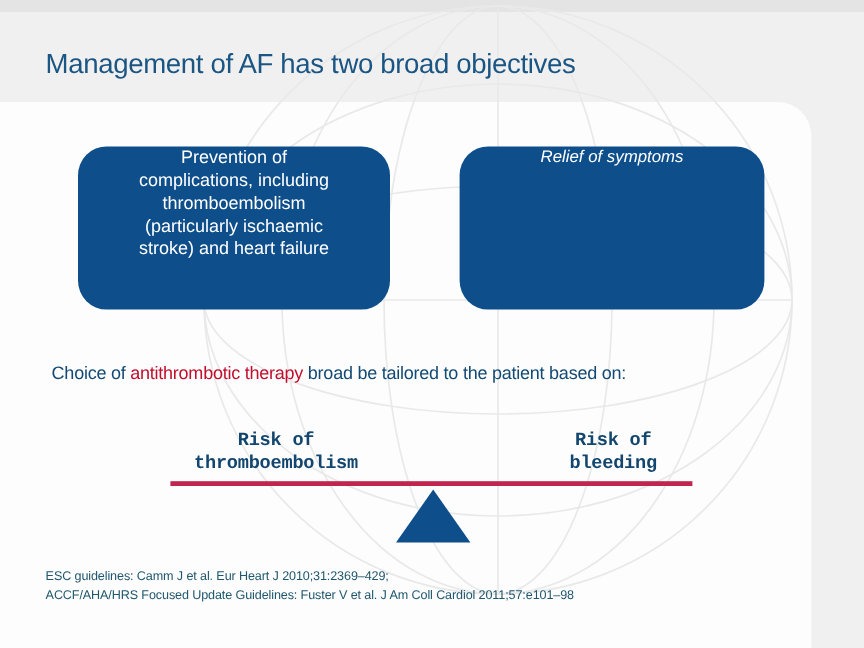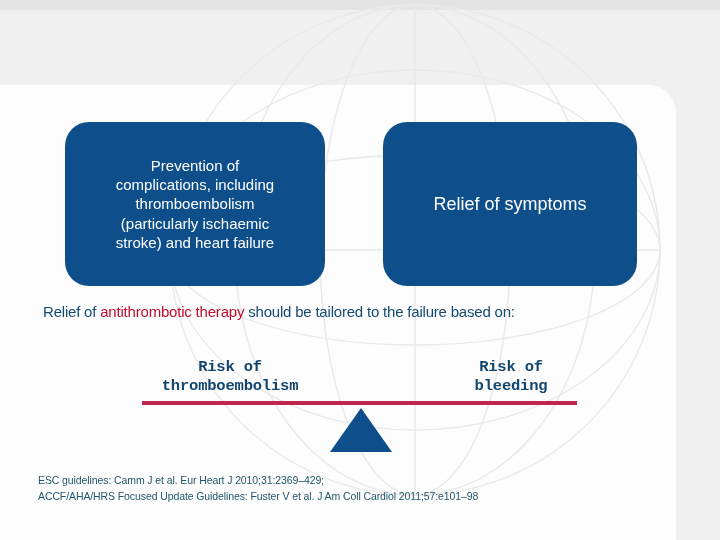--- a/index.html
+++ b/index.html
@@ -23,35 +23,35 @@
   .globe{
     position:absolute;left:0;top:0;width:720px;height:540px;
     pointer-events:none;
   }
   .page-title{
     position:absolute;left:38px;top:40px;width:640px;
     font-size:23px;letter-spacing:-0.3px;
     color:#1a5583;
   }
   .obj-box{
-    position:absolute;top:122px;height:164px;
+    position:absolute;top:122px;height:136px;
     background:#0d4e8b;border-radius:24px;
     color:#ffffff;
-    display:flex;align-items:center;justify-content:center;
+    display:flex;justify-content:center;
     text-align:center;
     box-sizing:border-box;
   }
   .obj-box .obj-text{
     font-size:15px;line-height:1.27;
     white-space:pre-line;
     padding:0 8px;
   }
   .obj-box.left{left:65px;width:260px;}
   .obj-box.right{left:383px;width:254px;}
-  .obj-box.right .obj-text{font-size:18px;}
+  .obj-box.right .obj-text{font-size:14px;font-style:italic;}
   .statement{
     position:absolute;left:43px;top:303px;width:630px;
     font-size:15px;color:#134a75;letter-spacing:-0.2px;
   }
   .statement .hl{color:#c20e2c;margin-top:12px;}
   .risk-label{
     position:absolute;top:358px;width:200px;
     text-align:center;font-weight:bold;font-size:15.5px;
     line-height:1.22;color:#12466f;
     white-space:pre-line;letter-spacing:-0.2px;font-family:Liberation Mono, monospace;
@@ -85,35 +85,36 @@
       <circle cx="415" cy="250" r="245"></circle>
       <ellipse cx="415" cy="250" rx="245" ry="95"></ellipse>
       <ellipse cx="415" cy="250" rx="245" ry="180"></ellipse>
       <ellipse cx="415" cy="250" rx="95" ry="245"></ellipse>
       <ellipse cx="415" cy="250" rx="180" ry="245"></ellipse>
       <line x1="415" y1="5" x2="415" y2="495"></line>
       <line x1="170" y1="250" x2="660" y2="250"></line>
     </g>
   </svg>
 
+  <div class="page-title">Management of AF has two broad objectives</div>
 
   <div class="obj-box left">
     <div class="obj-text">Prevention of
 complications, including
 thromboembolism
 (particularly ischaemic
 stroke) and heart failure</div>
   </div>
 
   <div class="obj-box right">
     <div class="obj-text">Relief of symptoms</div>
   </div>
 
   <div class="statement">
-    <span>Relief of </span><span class="hl">antithrombotic therapy</span><span> should be tailored to the failure based on:</span>
+    <span>Choice of </span><span class="hl">antithrombotic therapy</span><span> broad be tailored to the patient based on:</span>
   </div>
 
   <div class="risk-label left">Risk of
 thromboembolism</div>
 
   <div class="risk-label right">Risk of
 bleeding</div>
 
   <div class="beam"></div>
 

